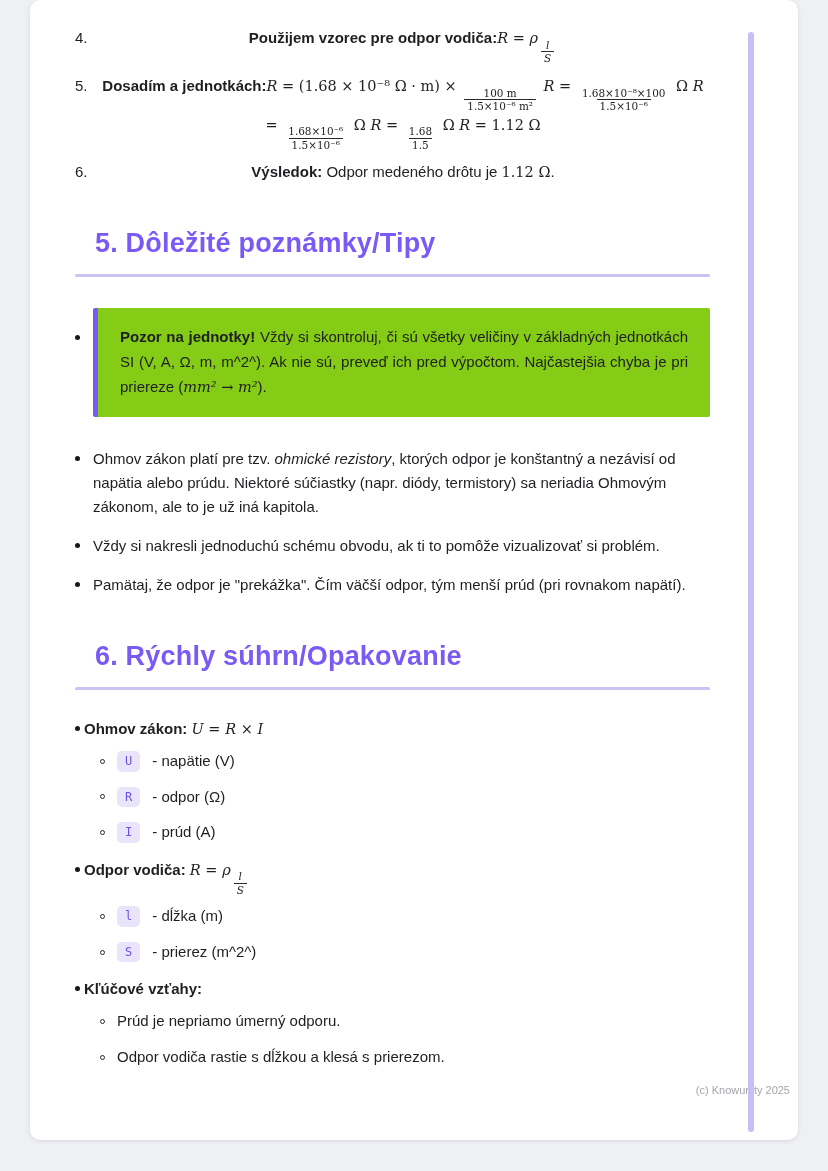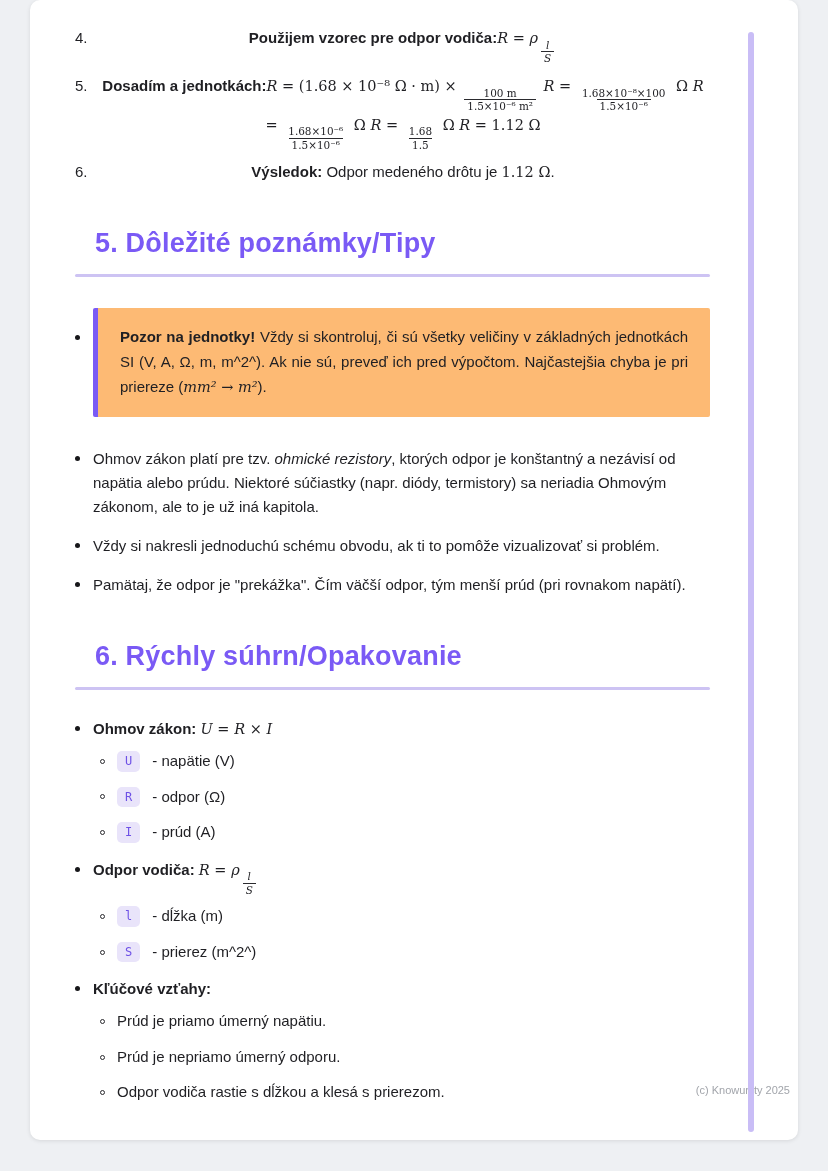--- a/index.html
+++ b/index.html
@@ -47,27 +47,27 @@
   
   .tips { list-style:none; margin-top:31px; }
   .tip { display:flex; gap:13px; margin-bottom:15px; line-height:1.6; }
   .bullet { flex:none; width:5px; height:5px; border-radius:50%; background:#17171a; margin-top:9px; }
   .tip-body { flex:1; }
 
   
   .callout-li { margin-bottom:30px; }
   .callout-li .bullet { margin-top:27px; }
   .callout {
-    flex:1; background:#fdba74; border-left:5px solid #7a5af5;
+    flex:1; background:#84cc16; border-left:5px solid #7a5af5;
     padding:17px 22px; line-height:1.65; text-align:justify; border-radius:2px;
   }
 
   
   .sum { list-style:none; margin-top:27px; }
-  .sum-head { display:flex; gap:13px; line-height:1.6; margin-bottom:9px; }
+  .sum-head { display:flex; gap:4px; line-height:1.6; margin-bottom:9px; }
   .subs { list-style:none; margin:0 0 14px 25px; }
   .subs li { display:flex; align-items:center; gap:12px; margin-bottom:13px; line-height:1.5; }
   .circle { flex:none; width:5px; height:5px; border:1.3px solid #2a2a2e; border-radius:50%; background:transparent; }
   .badge {
     display:inline-block; background:#e9e4fa; color:#6e51e6;
     font-family:"DejaVu Sans Mono","Liberation Mono",monospace;
     font-size:12px; padding:3px 8px; border-radius:5px; line-height:1.2;
   }
   .sub-text { flex:none; }
 
@@ -198,24 +198,20 @@
       </li>
 
       <li>
         <div class="sum-head">
           <span class="bullet"></span>
           <div><b>Kľúčové vzťahy:</b></div>
         </div>
         <ul class="subs">
           <li>
               <span class="circle"></span>
-              <span class="sub-text">Prúd je priamo úmerný napätiu.</span>
-            </li>
-          <li>
-              <span class="circle"></span>
               <span class="sub-text">Prúd je nepriamo úmerný odporu.</span>
             </li>
           <li>
               <span class="circle"></span>
               <span class="sub-text">Odpor vodiča rastie s dĺžkou a klesá s prierezom.</span>
             </li>
         </ul>
       </li>
 
     </ul>

